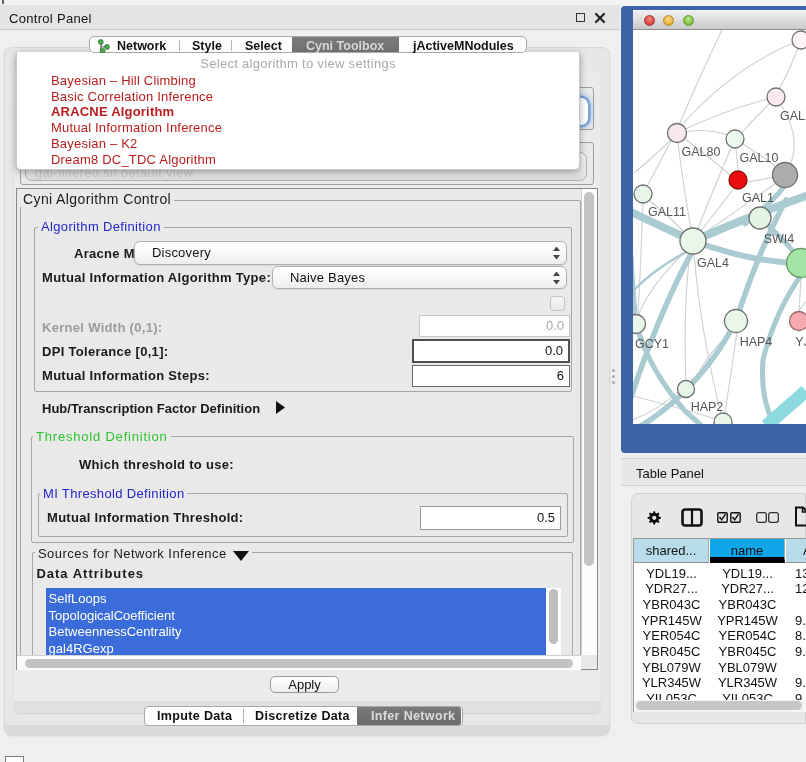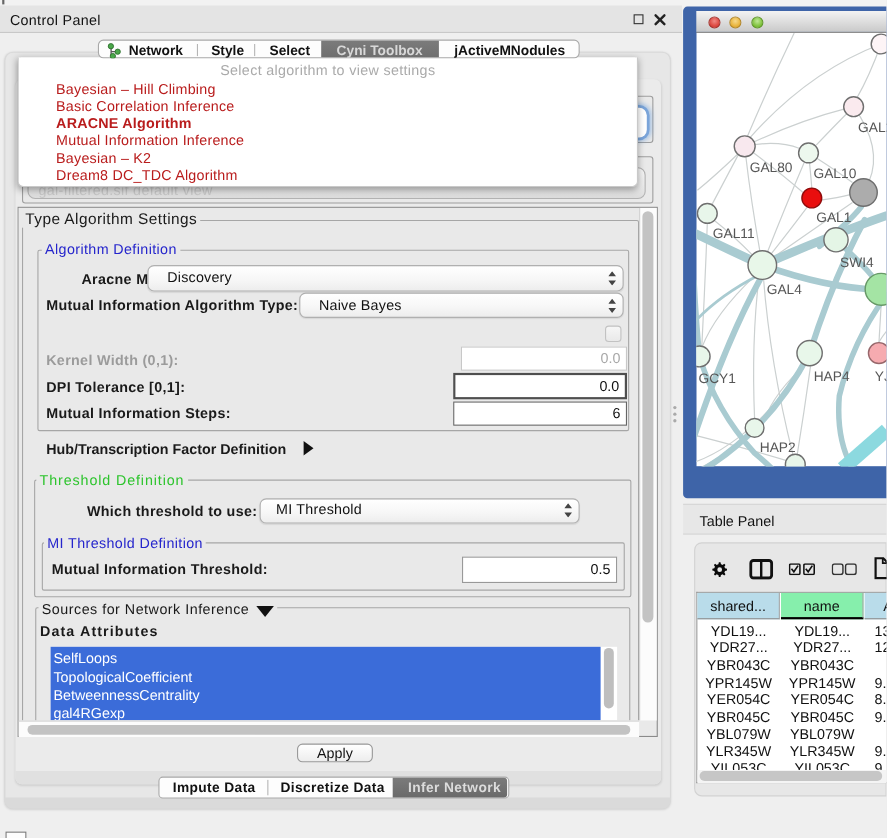--- a/index.html
+++ b/index.html
@@ -43,21 +43,21 @@
 <div class="abs" style="left:20px;top:142px;width:574px;height:43px;border:1px solid #9e9e9e;border-radius:3px;background:#e9e9e9;"></div>
 <div class="abs" style="left:25px;top:152px;width:562px;height:29px;border-radius:7px;border:1px solid #b2b2b2;background:linear-gradient(#f6f6f6, #ececec 55%, #dcdcdc);">
   <div class="abs" style="left:9px;top:12px;font-size:13px;color:#c9c9c9;white-space:nowrap;letter-spacing:0.3px;">gal-filtered.sif default view</div>
 </div>
 
 <div class="abs" style="left:16px;top:188px;width:582px;height:482px;border:1px solid #8a8a8a;background:#e9e9e9;"></div>
 
 <div id="vp" class="abs" style="left:17px;top:189px;width:564px;height:466px;overflow:hidden;background:#e9e9e9;">
 
   <div class="grp" style="left:2.5px;top:10.6px;width:561px;height:470px;"></div>
-  <div class="gt" style="left:3px;top:2px;background:#e9e9e9;color:#1a1a1a;font-size:14px;letter-spacing:0.4px;">Type Algorithm Settings</div>
+  <div class="gt" style="left:3px;top:2px;background:#e9e9e9;color:#1a1a1a;font-size:14px;letter-spacing:0.4px;">Cyni Algorithm Control</div>
 
   <div class="grp" style="left:16.5px;top:37.7px;width:538px;height:165px;"></div>
   <div class="gt" style="left:21px;top:30px;background:#e9e9e9;color:#2525cc;">Algorithm Definition</div>
 
   <div class="lbl" style="left:25px;top:57px;margin-left:32px;">Aracne Mode:</div>
   <div class="combo" style="left:117px;top:51.5px;width:433px;height:24px;">
     <div class="ct">Discovery</div>
     <svg width="7" height="13" viewBox="0 0 7 13">
         <path d="M3.5 0 L7 4.6 L0 4.6 Z M3.5 13 L0 8.4 L7 8.4 Z" fill="#444"></path>
       </svg>
@@ -78,26 +78,20 @@
   <div class="tf" style="left:395px;top:175.5px;width:158px;height:22.5px;border:1px solid #666;line-height:20px;">6</div>
 
   <div class="lbl" style="left:25px;top:212px;letter-spacing:0;">Hub/Transcription Factor Definition</div>
   <svg class="abs" style="left:258px;top:211px;" width="11" height="15" viewBox="0 0 11 15">
       <path d="M1 1 L10 7.5 L1 14 Z" fill="#111"></path>
     </svg>
 
   <div class="grp" style="left:13.5px;top:246.5px;width:543px;height:107px;"></div>
   <div class="gt" style="left:16px;top:240px;background:#e9e9e9;color:#2cc42c;letter-spacing:0.8px;">Threshold Definition</div>
   <div class="lbl" style="left:62px;top:268px;">Which threshold to use:</div>
-  <div class="combo" style="left:219px;top:263.5px;width:291px;height:23px;">
-    <div class="ct" style="left:14px;">MI Threshold</div>
-    <svg width="7" height="13" viewBox="0 0 7 13">
-        <path d="M3.5 0 L7 4.6 L0 4.6 Z M3.5 13 L0 8.4 L7 8.4 Z" fill="#444"></path>
-      </svg>
-  </div>
 
   <div class="grp" style="left:21px;top:303.5px;width:530px;height:44px;"></div>
   <div class="gt" style="left:23px;top:297px;background:#e9e9e9;color:#2525cc;">MI Threshold Definition</div>
   <div class="lbl" style="left:30px;top:321px;">Mutual Information Threshold:</div>
   <div class="tf" style="left:403px;top:317px;width:141px;height:24px;border:1px solid #999;line-height:22px;">0.5</div>
 
   <div class="grp" style="left:15.4px;top:363.3px;width:541px;height:110px;"></div>
   <div class="gt" style="left:18px;top:357px;background:#e9e9e9;color:#1a1a1a;letter-spacing:0.45px;">Sources for Network Inference <span style="display:inline-block;width:0;height:0;border-left:8px solid transparent;border-right:8px solid transparent;border-top:10px solid #111;vertical-align:-3px;margin-left:2px;"></span></div>
   <div class="lbl" style="left:19.4px;top:376.5px;letter-spacing:1px;">Data Attributes</div>
   <div class="abs" style="left:28.8px;top:399.4px;width:515px;height:67px;background:#fff;"></div>
@@ -264,21 +258,21 @@
   <rect x="0.7" y="0.7" width="9.6" height="9.6" rx="2" fill="none" stroke="#333" stroke-width="1.3"></rect>
   <rect x="12.7" y="0.7" width="9.6" height="9.6" rx="2" fill="none" stroke="#333" stroke-width="1.3"></rect>
 </svg>
 <svg class="abs" style="left:794px;top:506px;" width="14" height="21" viewBox="0 0 14 21">
   <path d="M2 1.5 L9 1.5 L13 5.5 L13 19.5 L2 19.5 Z" fill="none" stroke="#111" stroke-width="2"></path>
   <path d="M8.5 1.5 L8.5 6 L13 6" fill="none" stroke="#111" stroke-width="1.6"></path>
 </svg>
 
 <div class="abs" style="left:633px;top:538px;width:173px;height:174px;background:#fff;border:1px solid #999;border-right:none;"></div>
 <div class="abs" style="left:634px;top:539px;width:75px;height:24px;background:#b9dcea;border-right:1px solid #a9a9a9;border-bottom:1px solid #8e8e8e;text-align:center;font-size:13px;color:#111;line-height:23px;">shared...</div>
-<div class="abs" style="left:710px;top:539px;width:75px;height:24px;background:#86efac;border-right:1px solid #a9a9a9;border-bottom:2px solid #000000;text-align:center;font-size:13px;color:#111;line-height:23px;">name</div>
+<div class="abs" style="left:710px;top:539px;width:75px;height:24px;background:#0ea5e9;border-right:1px solid #a9a9a9;border-bottom:6px solid #000000;text-align:center;font-size:13px;color:#111;line-height:23px;">name</div>
 <div class="abs" style="left:786px;top:539px;width:20px;height:24px;background:#b9dcea;border-bottom:1px solid #8e8e8e;font-size:13px;color:#111;line-height:23px;padding-left:17px;">A</div>
 <div id="tbl" class="abs" style="left:633px;top:563px;width:173px;height:137px;overflow:hidden;">
     <div style="position:absolute;left:1px;top:2.5px;width:75px;text-align:center;font-size:13px;color:#111;">YDL19...</div>
     <div style="position:absolute;left:77px;top:2.5px;width:75px;text-align:center;font-size:13px;color:#111;">YDL19...</div>
     <div style="position:absolute;left:162px;top:2.5px;font-size:13px;color:#111;">13</div>
     <div style="position:absolute;left:1px;top:18.2px;width:75px;text-align:center;font-size:13px;color:#111;">YDR27...</div>
     <div style="position:absolute;left:77px;top:18.2px;width:75px;text-align:center;font-size:13px;color:#111;">YDR27...</div>
     <div style="position:absolute;left:162px;top:18.2px;font-size:13px;color:#111;">12</div>
     <div style="position:absolute;left:1px;top:33.9px;width:75px;text-align:center;font-size:13px;color:#111;">YBR043C</div>
     <div style="position:absolute;left:77px;top:33.9px;width:75px;text-align:center;font-size:13px;color:#111;">YBR043C</div>

